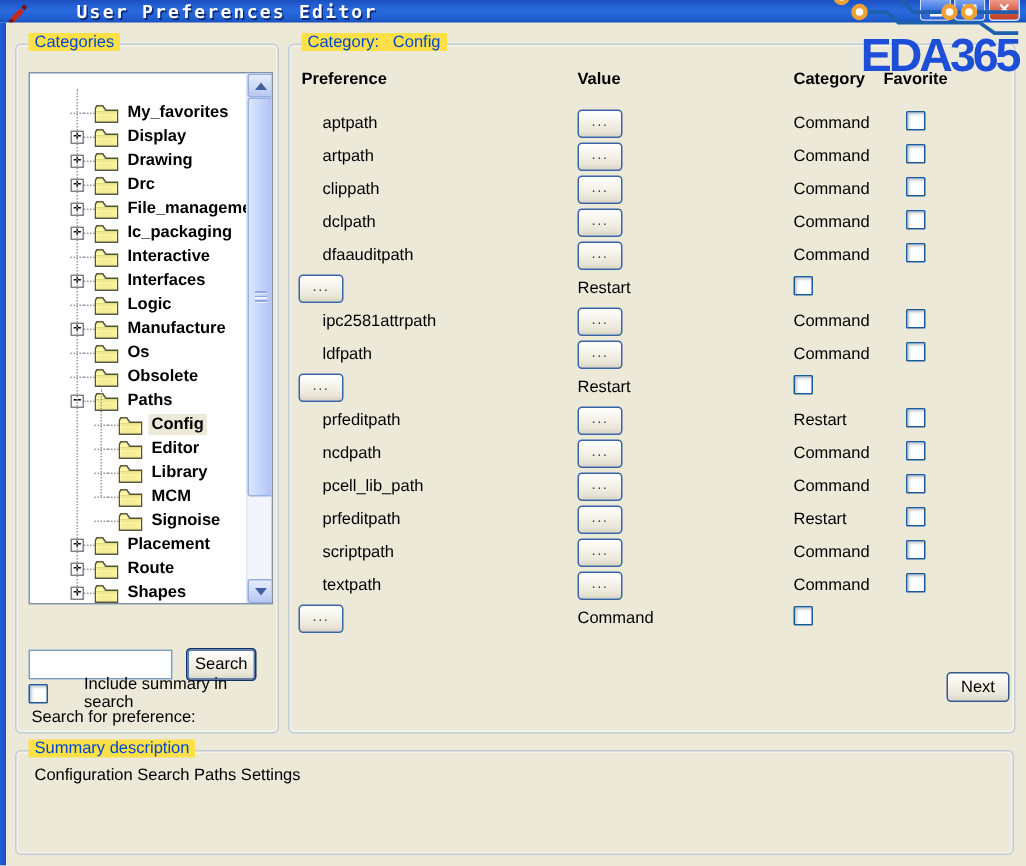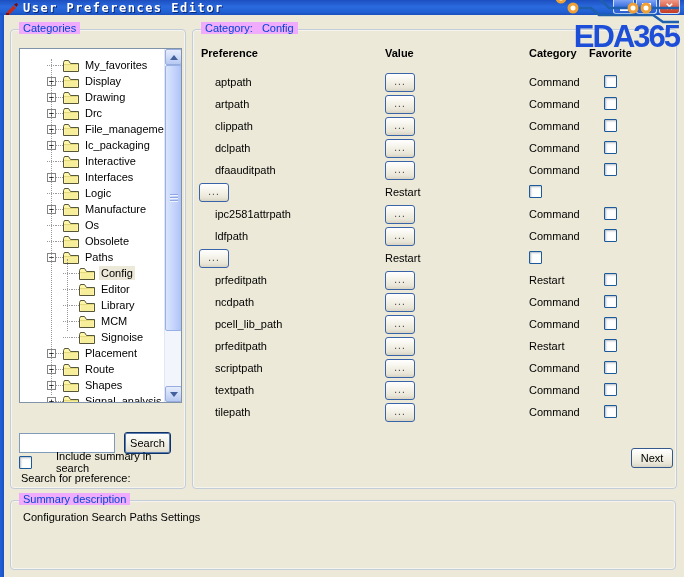--- a/index.html
+++ b/index.html
@@ -3,21 +3,21 @@
 <meta charset="utf-8">
 <style>
   * { margin:0; padding:0; box-sizing:border-box; }
   html,body { width:684px; height:577px; overflow:hidden; }
   body { font-family:"Liberation Sans", sans-serif; font-size:11px; color:#000; background:#ece9d8; position:relative; }
 
   
   .titlebar {
     position:absolute; top:0; left:0; width:684px; height:15px;
     background:linear-gradient(180deg,#1c4fc0 0%,#2a6ade 45%,#2160d2 80%,#1a4fbe 100%);
-    display:flex; align-items:center; z-index:40;
+    display:flex; align-items:center; z-index:40;gap:28px;
   }
   .app-icon { width:14px; height:13px; margin:1px 4px 0 5px; display:inline-block; }
   .win-title {
     color:#fff; font-family:"DejaVu Sans Mono", monospace; font-weight:bold;
     font-size:12px; letter-spacing:1.5px; text-shadow:1px 1px 0 #0a2a7a; white-space:nowrap;
   }
   .win-buttons { position:absolute; right:4px; top:0; display:flex; gap:2px; }
   .winbtn {
     width:21px; height:14px; border-radius:0 0 3px 3px; border:1px solid #cfe0fb; border-top:none;
     display:flex; align-items:flex-end; justify-content:center; cursor:default;
@@ -33,33 +33,33 @@
   }
 
   .content { position:absolute; top:15px; left:4px; width:680px; height:562px; background:#ece9d8; }
 
   
   .groupbox {
     position:absolute; border:1px solid #c3ccd9; border-radius:4px;
     box-shadow:inset 0 0 0 1px rgba(255,255,255,.55);
   }
   .group-label {
-    position:absolute; top:-8px; left:8px; background:#f0abfc; padding:0 4px;
+    position:absolute; top:-8px; left:8px; background:#fde047; padding:0 4px;
     color:#0046d5; font-size:11px; white-space:nowrap;
   }
   #gb-categories { left:6px; top:14px; width:176px; height:460px; }
   #gb-category   { left:188px; top:14px; width:485px; height:460px; }
   #gb-summary    { left:6px; top:485px; width:666px; height:70px; }
 
   
   .treeview {
     position:absolute; left:8px; top:18px; width:163px; height:355px;
     background:#fff; border:1px solid #8193a8; overflow:hidden;
   }
-  .tree-rows { position:absolute; inset:0; padding-top:8px; }
+  .tree-rows { position:absolute; inset:0; padding-top:18px;font-weight:bold; }
   .tree-guide { position:absolute; border-left:1px dotted #9a9a9a; width:0; }
   .tree-row { position:relative; height:16px; display:flex; align-items:center; white-space:nowrap; }
   .tree-row.level-1 { padding-left:27px; }
   .tree-row.level-2 { padding-left:43px; }
   .expander {
     width:9px; height:9px; flex:0 0 9px; background:#fff; border:1px solid #848484;
     font-size:9px; line-height:7px; text-align:center; font-family:"DejaVu Sans Mono",monospace; color:#000;
   }
   .expander.placeholder { border:none; background:transparent; height:0; border-top:1px dotted #9a9a9a; }
   .tree-stub { width:7px; flex:0 0 7px; height:0; border-top:1px dotted #9a9a9a; }
@@ -505,21 +505,20 @@
           <span class="effective">Command</span>
           <span><span class="checkbox fav-cell" role="checkbox" aria-checked="false"></span></span>
         </div>
         <div class="pref-row">
           <span class="pref-name">textpath</span>
           <span><button class="btn value-btn">...</button></span>
           <span class="effective">Command</span>
           <span><span class="checkbox fav-cell" role="checkbox" aria-checked="false"></span></span>
         </div>
         <div class="pref-row">
-          <span class="pref-name">tilepath</span>
           <span><button class="btn value-btn">...</button></span>
           <span class="effective">Command</span>
           <span><span class="checkbox fav-cell" role="checkbox" aria-checked="false"></span></span>
         </div>
       </div>
 
     <button class="btn next-btn">Next</button>
   </div>
 
   <div class="groupbox" id="gb-summary">

